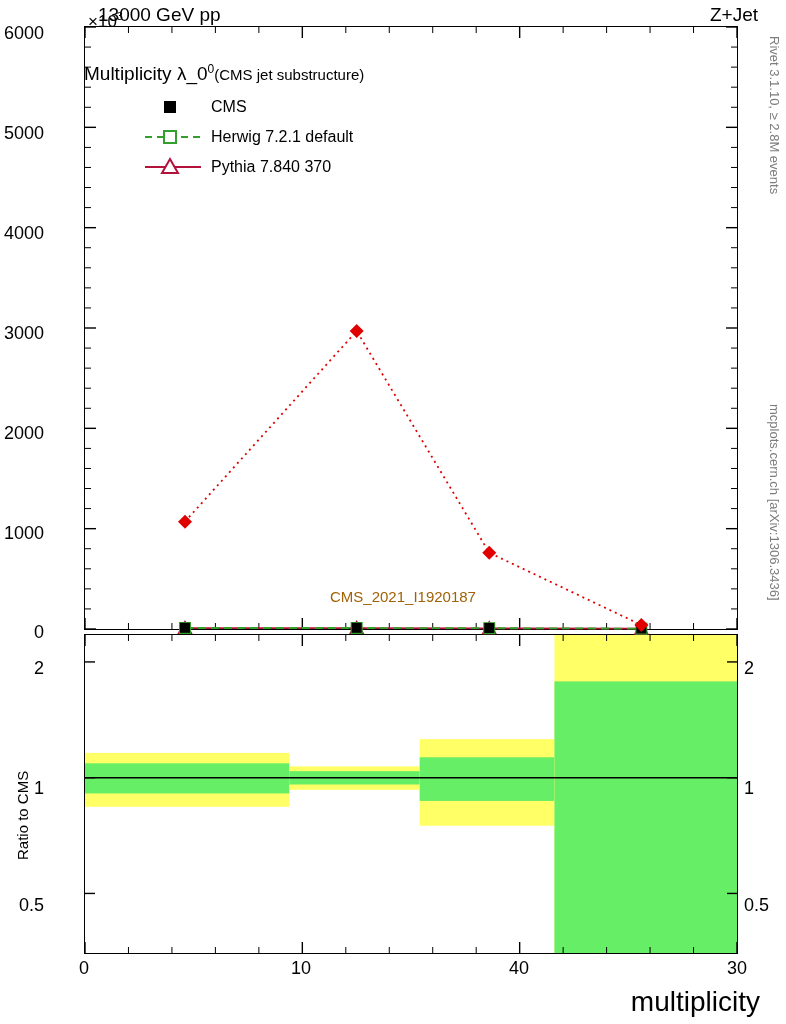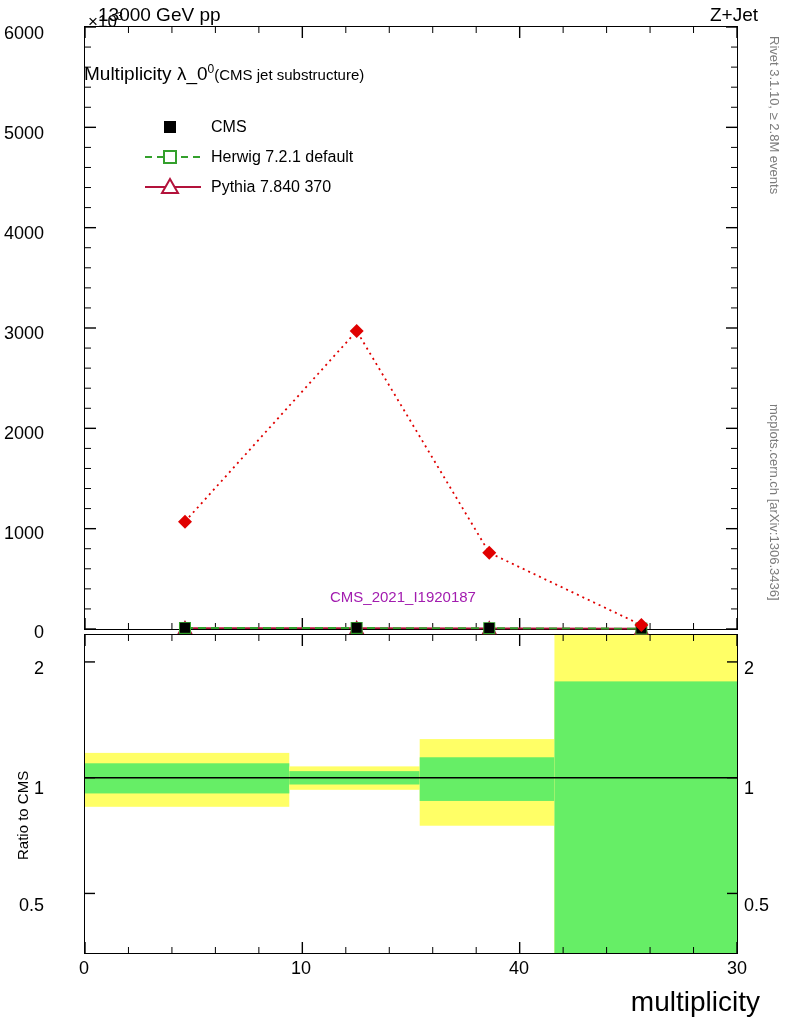--- a/index.html
+++ b/index.html
@@ -18,33 +18,33 @@
   
   .scale{position:absolute;left:88px;top:10px;font-size:17px;}
   .scale sup{font-size:11px;vertical-align:super;}
 
   
   .plot-title{position:absolute;top:62px;left:84px;width:654px;font-size:19px;}
   .plot-title .sub{font-size:15px;}
   .plot-title sup{font-size:12px;vertical-align:super;}
 
   
-  .legend{position:absolute;left:145px;top:112px;font-size:16px;}
+  .legend{position:absolute;left:145px;top:92px;font-size:16px;}
   .legend .row{height:30px;display:flex;align-items:center;}
   .legend .mark{width:56px;height:22px;position:relative;margin-right:10px;}
   .legend .lbl{white-space:nowrap;}
   .ylab-ratio{position:absolute;left:14px;top:860px;transform:rotate(-90deg);transform-origin:left top;font-size:15px;white-space:nowrap;}
 
   
   .rtxt{position:absolute;font-size:13px;color:#7c7c7c;writing-mode:vertical-rl;text-orientation:mixed;}
   .rtxt.r1{right:4px;top:36px;}
   .rtxt.r2{right:4px;top:404px;}
 
   
-  .watermark{position:absolute;left:330px;top:588px;font-size:15px;color:#a21caf;text-align:center;}
+  .watermark{position:absolute;left:330px;top:588px;font-size:15px;color:#a16207;text-align:center;}
 
   
   .tick{position:absolute;font-size:18px;}
   .ytick-main{right:742px;text-align:right;width:60px;}
   .xtick{top:958px;text-align:center;width:44px;}
   .ytick-ratio-l{right:742px;text-align:right;width:60px;}
   .ytick-ratio-r{left:744px;text-align:left;width:60px;}
 
   .xaxis-title{position:absolute;right:26px;top:986px;font-size:28px;}
 

